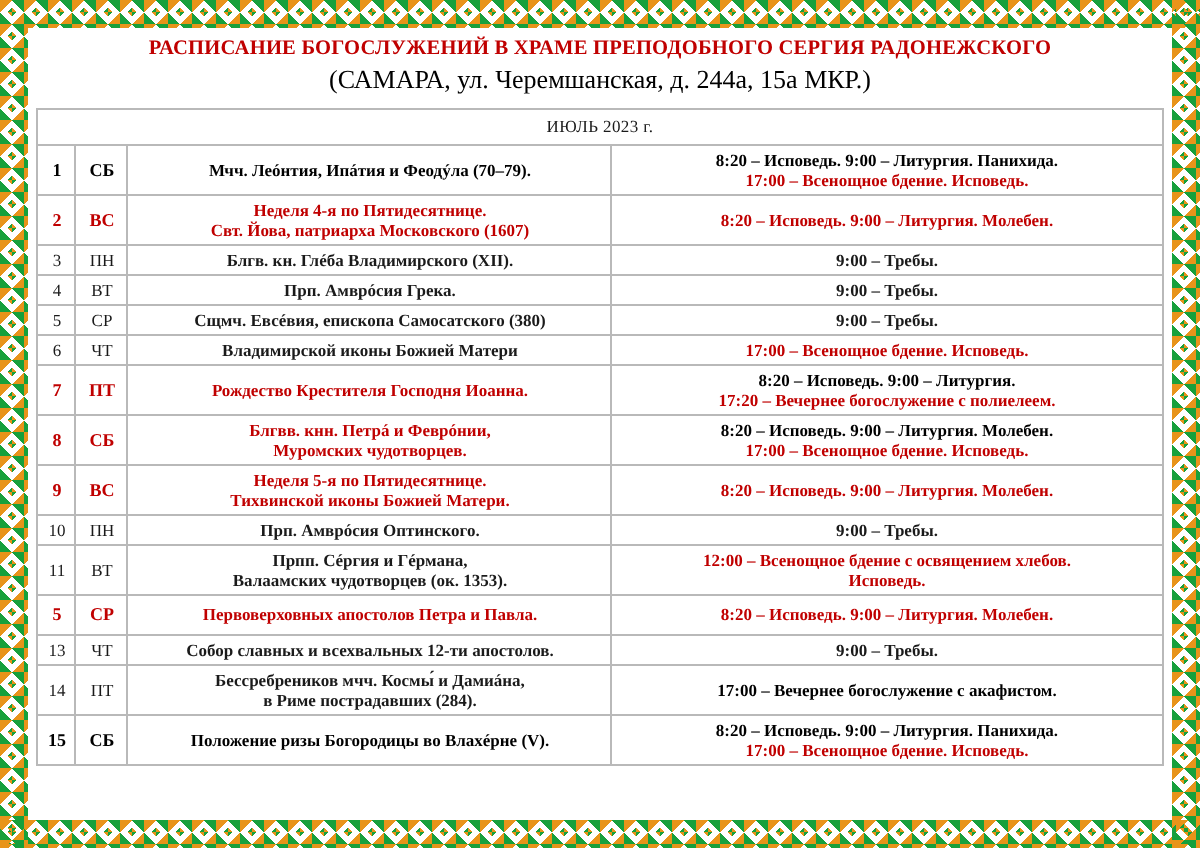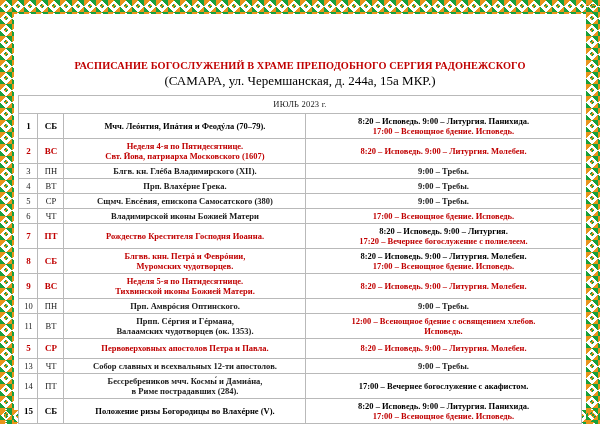--- a/index.html
+++ b/index.html
@@ -31,21 +31,20 @@
   .bd-top   {left:0;  top:0;    width:600px; height:14px;}
   .bd-bottom{left:0;  bottom:0; width:600px; height:14px;}
   .bd-left  {left:0;  top:0;    width:14px;  height:424px;}
   .bd-right {right:0; top:0;    width:14px;  height:424px;}
 
   
   .content{
     position:absolute;
     left:16px; top:16px; right:16px; bottom:16px;
     background:#fff;
-    margin-top:41px;
   }
 
   .title-block{ text-align:center; padding-top:2px; }
   .main-title{
     color:#c00000;
     font-weight:bold;
     font-size:10.3px;
     letter-spacing:.1px;
     line-height:13px;
     white-space:nowrap;
@@ -157,21 +156,21 @@
               <span class="ln plain">Блгв. кн. Глéба Владимирского (XII).</span>
             </td>
             <td class="serv">
               <span class="ln plain">9:00 – Требы.</span>
             </td>
           </tr>
           <tr class="r-short">
             <td class="num">4</td>
             <td class="day">ВТ</td>
             <td class="desc">
-              <span class="ln plain">Прп. Влахéрне Грека.</span>
+              <span class="ln plain">Прп. Амврóсия Грека.</span>
             </td>
             <td class="serv">
               <span class="ln plain">9:00 – Требы.</span>
             </td>
           </tr>
           <tr class="r-short">
             <td class="num">5</td>
             <td class="day">СР</td>
             <td class="desc">
               <span class="ln plain">Сщмч. Евсéвия, епископа Самосатского (380)</span>

